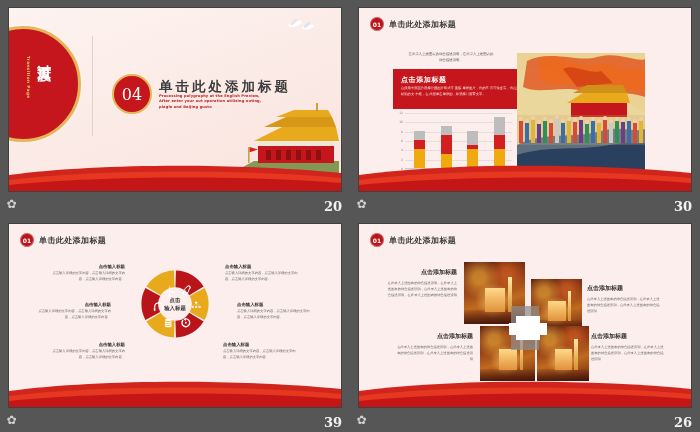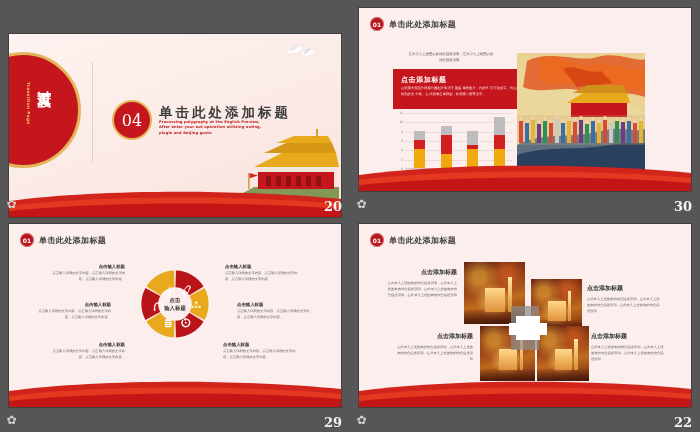--- a/index.html
+++ b/index.html
@@ -16,21 +16,21 @@
   }
   .cell { position:relative; width:350px; height:216px; }
   .slide {
     position:absolute; left:9px; top:8px;
     width:332px; height:183px;
     background:#fbeeec;
     overflow:hidden;
     box-shadow:0 0 0 1px rgba(0,0,0,.25);
     padding-left:20px;
   }
-  .slide.s19 { background:linear-gradient(160deg,#fdf3f0 0%,#fbeae6 55%,#fae3dd 100%);margin-top:26px; }
+  .slide.s19 { background:linear-gradient(160deg,#fdf3f0 0%,#fbeae6 55%,#fae3dd 100%); }
   .footer {
     position:absolute; left:0; bottom:0; width:350px; height:25px;
   }
   .footer .star {
     position:absolute; left:5px; bottom:5px;
     width:13px; height:13px; color:#cfcfcf; font-size:12px; line-height:13px;
     text-align:center;
   }
   .footer .pageno {
     position:absolute; right:8px; bottom:2px;
@@ -436,21 +436,21 @@
         <svg viewBox="0 0 332 30" preserveAspectRatio="none">
           <path d="M0 14 C90 2 230 2 332 12 L332 30 L0 30 Z" fill="#d0241c"></path>
           <path d="M0 19 C90 8 230 8 332 17 L332 30 L0 30 Z" fill="#ea3b22" opacity=".85"></path>
           <path d="M0 24 C90 15 230 14 332 22 L332 30 L0 30 Z" fill="#c41616"></path>
         </svg>
       </div>
     </div>
 
     <div class="footer">
       <div class="star">✿</div>
-      <div class="pageno">29</div>
+      <div class="pageno">39</div>
     </div>
   </div>
 
   <div class="cell">
     <div class="slide">
 
       <div class="hdr">
         <div class="badge">01</div>
         <div class="hdr-title">单击此处添加标题</div>
       </div>
@@ -500,17 +500,17 @@
         <svg viewBox="0 0 332 30" preserveAspectRatio="none">
           <path d="M0 14 C90 2 230 2 332 12 L332 30 L0 30 Z" fill="#d0241c"></path>
           <path d="M0 19 C90 8 230 8 332 17 L332 30 L0 30 Z" fill="#ea3b22" opacity=".85"></path>
           <path d="M0 24 C90 15 230 14 332 22 L332 30 L0 30 Z" fill="#c41616"></path>
         </svg>
       </div>
     </div>
 
     <div class="footer">
       <div class="star">✿</div>
-      <div class="pageno">22</div>
+      <div class="pageno">26</div>
     </div>
   </div>
 
 </div>
 
 </body></html>

